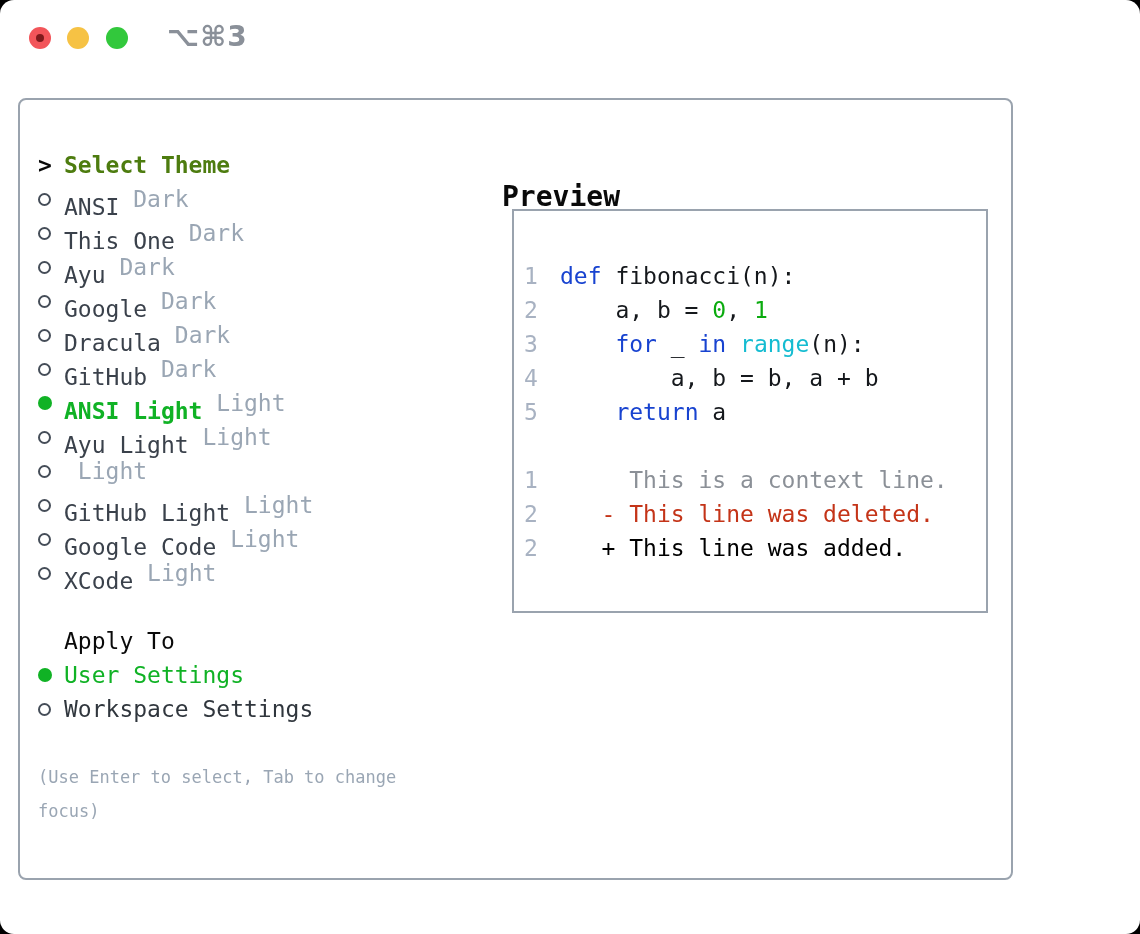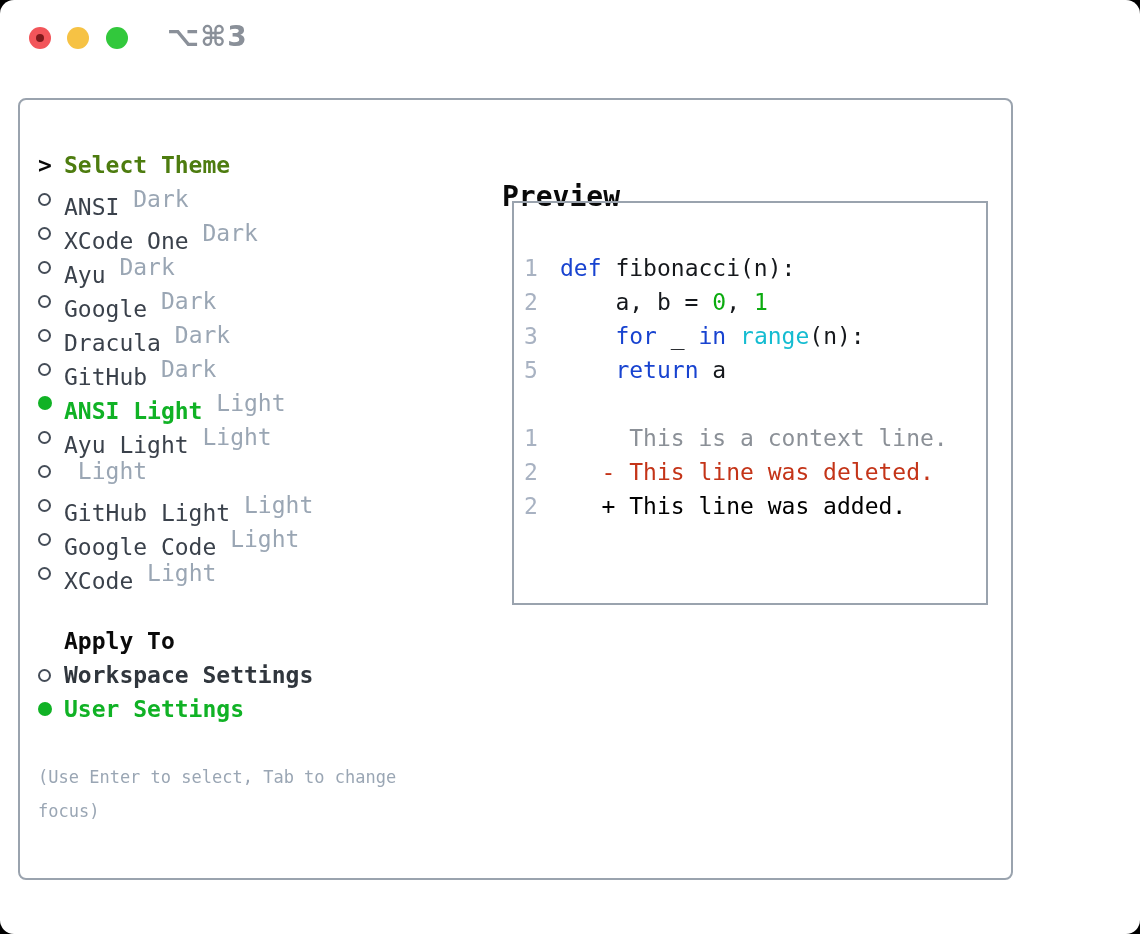--- a/index.html
+++ b/index.html
@@ -38,35 +38,35 @@
   .left-col { position: absolute; left: 18px; top: 48px; }
   .row { display: flex; height: 34px; line-height: 34px; font-size: 23px; white-space: pre; }
   .bullet-cell { width: 26px; display: flex; align-items: center; flex: none; }
   .circle { width: 13px; height: 13px; border-radius: 50%; border: 2px solid #454d58; box-sizing: border-box; }
   .circle.sel { width: 14px; height: 14px; border: none; background: #10b225; }
   .cursor-glyph { font-weight: bold; color: #0a0a0a; }
   .heading { font-weight: bold; color: #4d7c0f; }
   .theme-name { color: #3a414b; margin-top: 8px; }
   .theme-name.sel { color: #10b225; font-weight: bold; }
   .variant-badge { color: #9aa6b4; }
-  .apply-label { color: #30363d; font-weight: bold; }
+  .apply-label { color: #30363d; }
   .apply-label.sel { color: #10b225; }
   .blank-row { height: 34px; }
   .help {
     width: 420px; font-size: 17px; line-height: 34px;
     color: #9aa6b4; white-space: normal;
   }
   
   .preview-heading {
     position: absolute; left: 482px; top: 48px;
     height: 34px; line-height: 34px;
     font-size: 28px; font-weight: bold; color: #0a0a0a; margin-top: 32px;
   }
   .preview-box {
-    position: absolute; left: 492px; top: 101px;
+    position: absolute; left: 492px; top: 109px;
     width: 476px; height: 404px;
     border: 2px solid #9aa3ae;
     box-sizing: border-box;
     padding: 48px 0 0 10px;
     overflow: hidden;
   }
   .code-line { height: 34px; line-height: 34px; font-size: 23px; white-space: pre; }
   .gutter { display: inline-block; width: 36px; color: #a8b2c2; }
   .tok-plain   { color: #15181c; }
   .tok-keyword { color: #1843d0; }
@@ -91,56 +91,57 @@
   <div class="panel">
 
     <div class="left-col">
       <div class="row">
         <span class="bullet-cell cursor-glyph">&gt;</span>
         <span class="heading">Select Theme</span>
       </div>
 
       <div id="theme-list">
           <div class="row"><span class="bullet-cell"><span class="circle"></span></span><span class="theme-name">ANSI</span><span class="variant-badge"> Dark</span></div>
-          <div class="row"><span class="bullet-cell"><span class="circle"></span></span><span class="theme-name">XCode One</span><span class="variant-badge"> Dark</span></div>
+          <div class="row"><span class="bullet-cell"><span class="circle"></span></span><span class="theme-name">This One</span><span class="variant-badge"> Dark</span></div>
           <div class="row"><span class="bullet-cell"><span class="circle"></span></span><span class="theme-name">Ayu</span><span class="variant-badge"> Dark</span></div>
           <div class="row"><span class="bullet-cell"><span class="circle"></span></span><span class="theme-name">Google</span><span class="variant-badge"> Dark</span></div>
           <div class="row"><span class="bullet-cell"><span class="circle"></span></span><span class="theme-name">Dracula</span><span class="variant-badge"> Dark</span></div>
           <div class="row"><span class="bullet-cell"><span class="circle"></span></span><span class="theme-name">GitHub</span><span class="variant-badge"> Dark</span></div>
           <div class="row"><span class="bullet-cell"><span class="circle sel"></span></span><span class="theme-name sel">ANSI Light</span><span class="variant-badge"> Light</span></div>
           <div class="row"><span class="bullet-cell"><span class="circle"></span></span><span class="theme-name">Ayu Light</span><span class="variant-badge"> Light</span></div>
           <div class="row"><span class="bullet-cell"><span class="circle"></span></span><span class="variant-badge"> Light</span></div>
           <div class="row"><span class="bullet-cell"><span class="circle"></span></span><span class="theme-name">GitHub Light</span><span class="variant-badge"> Light</span></div>
           <div class="row"><span class="bullet-cell"><span class="circle"></span></span><span class="theme-name">Google Code</span><span class="variant-badge"> Light</span></div>
           <div class="row"><span class="bullet-cell"><span class="circle"></span></span><span class="theme-name">XCode</span><span class="variant-badge"> Light</span></div>
         </div>
 
       <div class="blank-row"></div>
 
       <div class="row">
         <span class="bullet-cell"></span>
         <span class="apply-label" style="color:#0a0a0a">Apply To</span>
       </div>
 
       <div id="apply-list">
+          <div class="row"><span class="bullet-cell"><span class="circle sel"></span></span><span class="apply-label sel">User Settings</span></div>
           <div class="row"><span class="bullet-cell"><span class="circle"></span></span><span class="apply-label">Workspace Settings</span></div>
-          <div class="row"><span class="bullet-cell"><span class="circle sel"></span></span><span class="apply-label sel">User Settings</span></div>
         </div>
 
       <div class="blank-row"></div>
 
       <div class="help">(Use Enter to select, Tab to change focus)</div>
     </div>
 
     <div class="preview-heading">Preview</div>
 
     <div class="preview-box" id="preview-box">
         <div class="code-line"><span class="gutter">1</span><span class="tok-keyword">def</span><span class="tok-plain"> fibonacci(n):</span></div>
         <div class="code-line"><span class="gutter">2</span><span class="tok-plain">    a, b = </span><span class="tok-number">0</span><span class="tok-plain">, </span><span class="tok-number">1</span></div>
         <div class="code-line"><span class="gutter">3</span><span class="tok-plain">    </span><span class="tok-keyword">for</span><span class="tok-plain"> _ </span><span class="tok-keyword">in</span><span class="tok-plain"> </span><span class="tok-builtin">range</span><span class="tok-plain">(n):</span></div>
+        <div class="code-line"><span class="gutter">4</span><span class="tok-plain">        a, b = b, a + b</span></div>
         <div class="code-line"><span class="gutter">5</span><span class="tok-plain">    </span><span class="tok-keyword">return</span><span class="tok-plain"> a</span></div>
         <div class="code-line"><span class="gutter"></span></div>
         <div class="code-line"><span class="gutter">1</span><span class="tok-context">     This is a context line.</span></div>
         <div class="code-line"><span class="gutter">2</span><span class="tok-deleted">   - This line was deleted.</span></div>
         <div class="code-line"><span class="gutter">2</span><span class="tok-added">   + This line was added.</span></div>
       </div>
 
   </div>
 </div>
 

